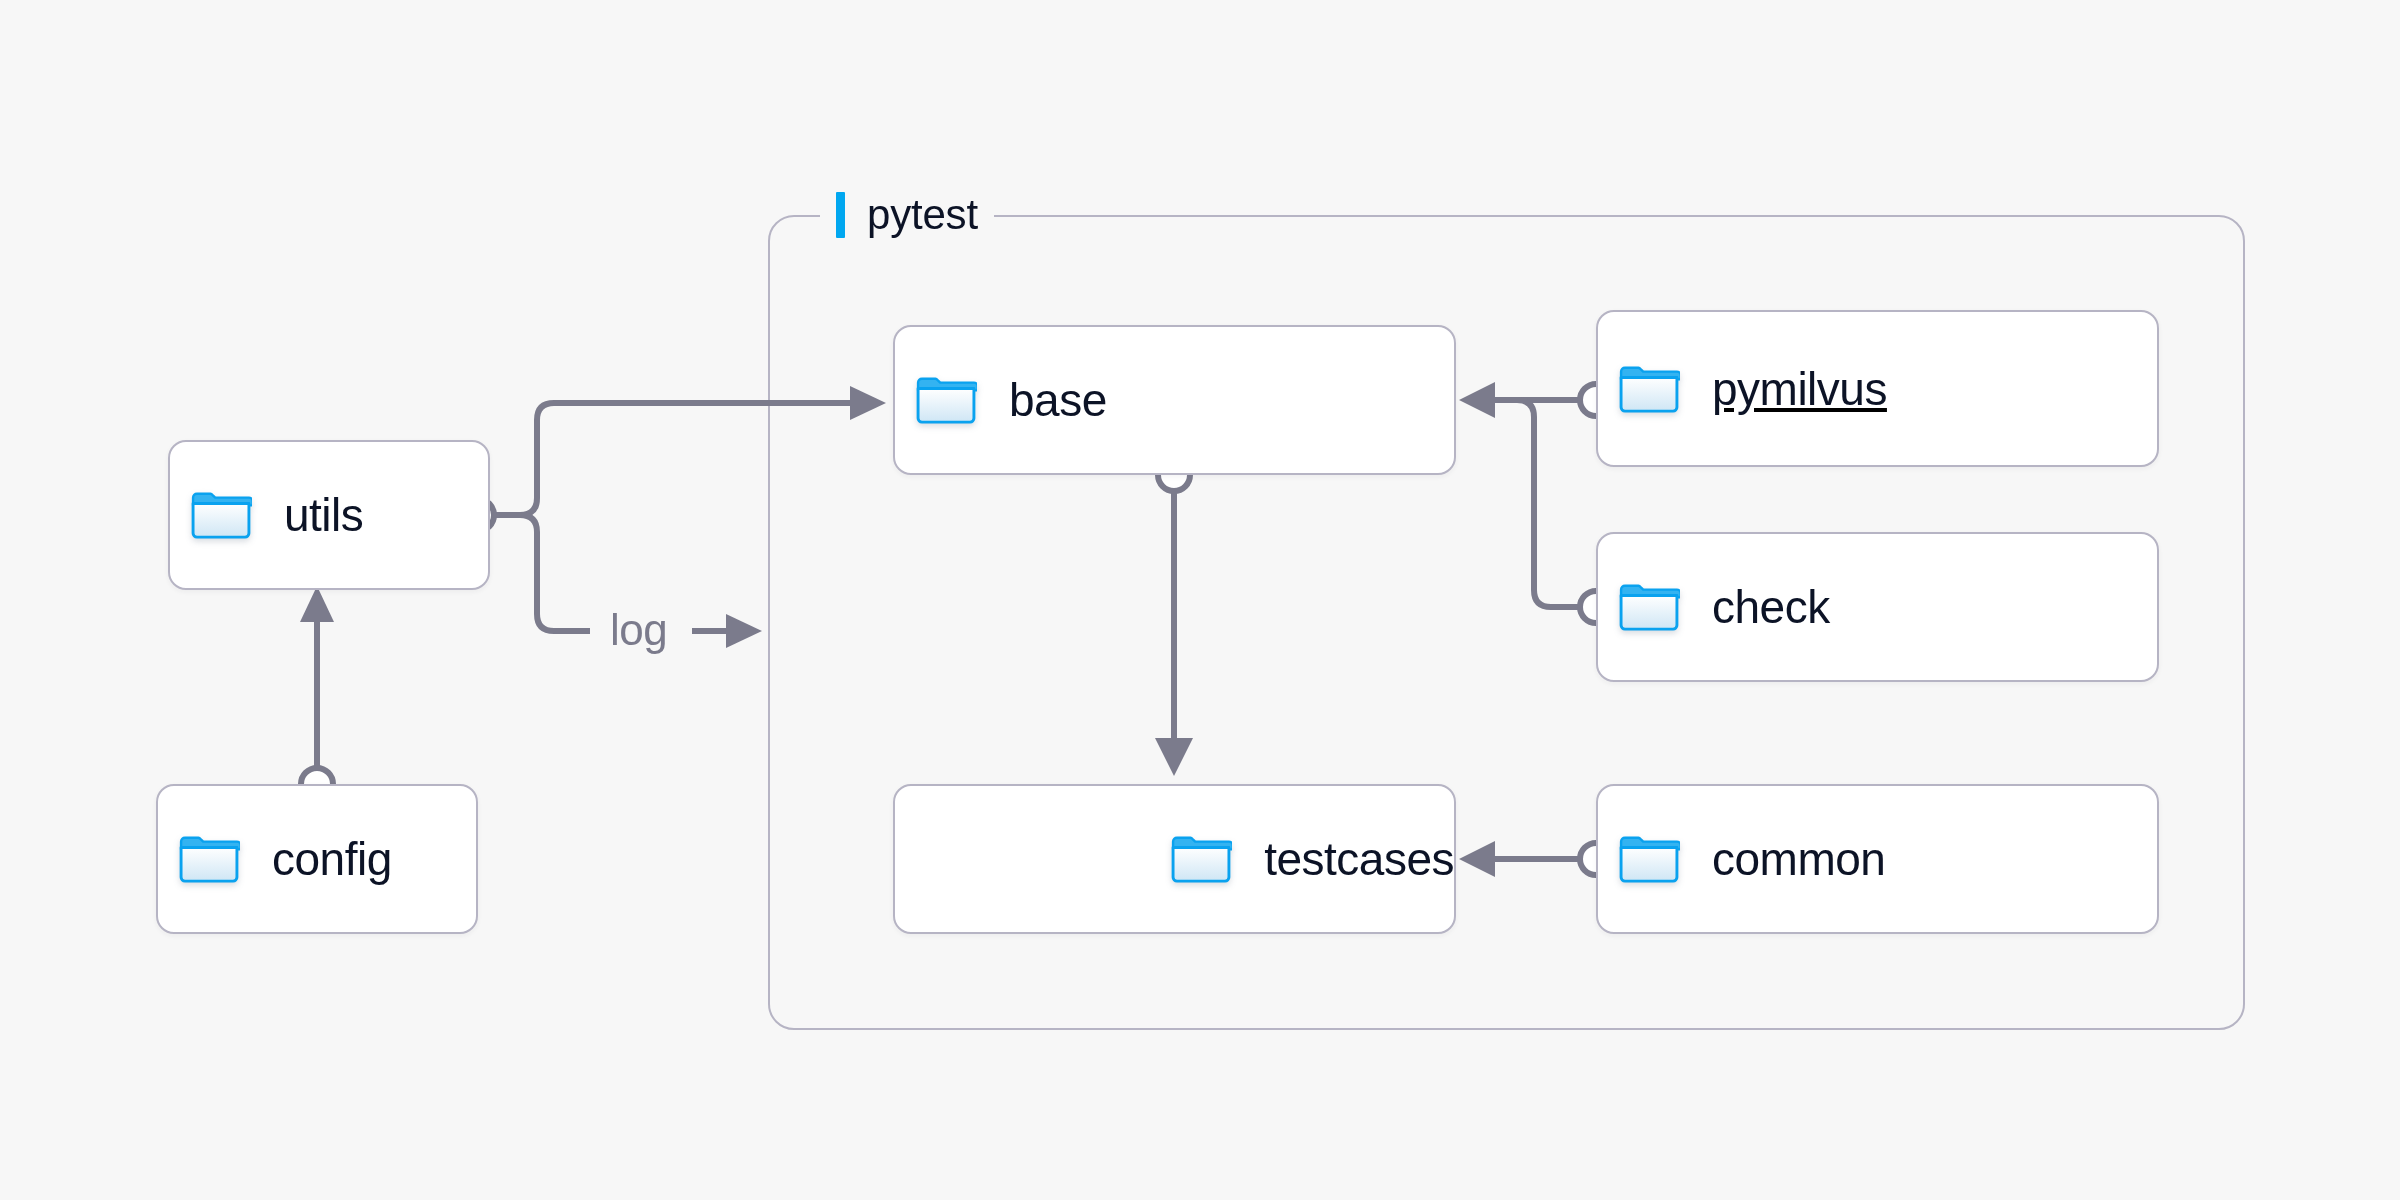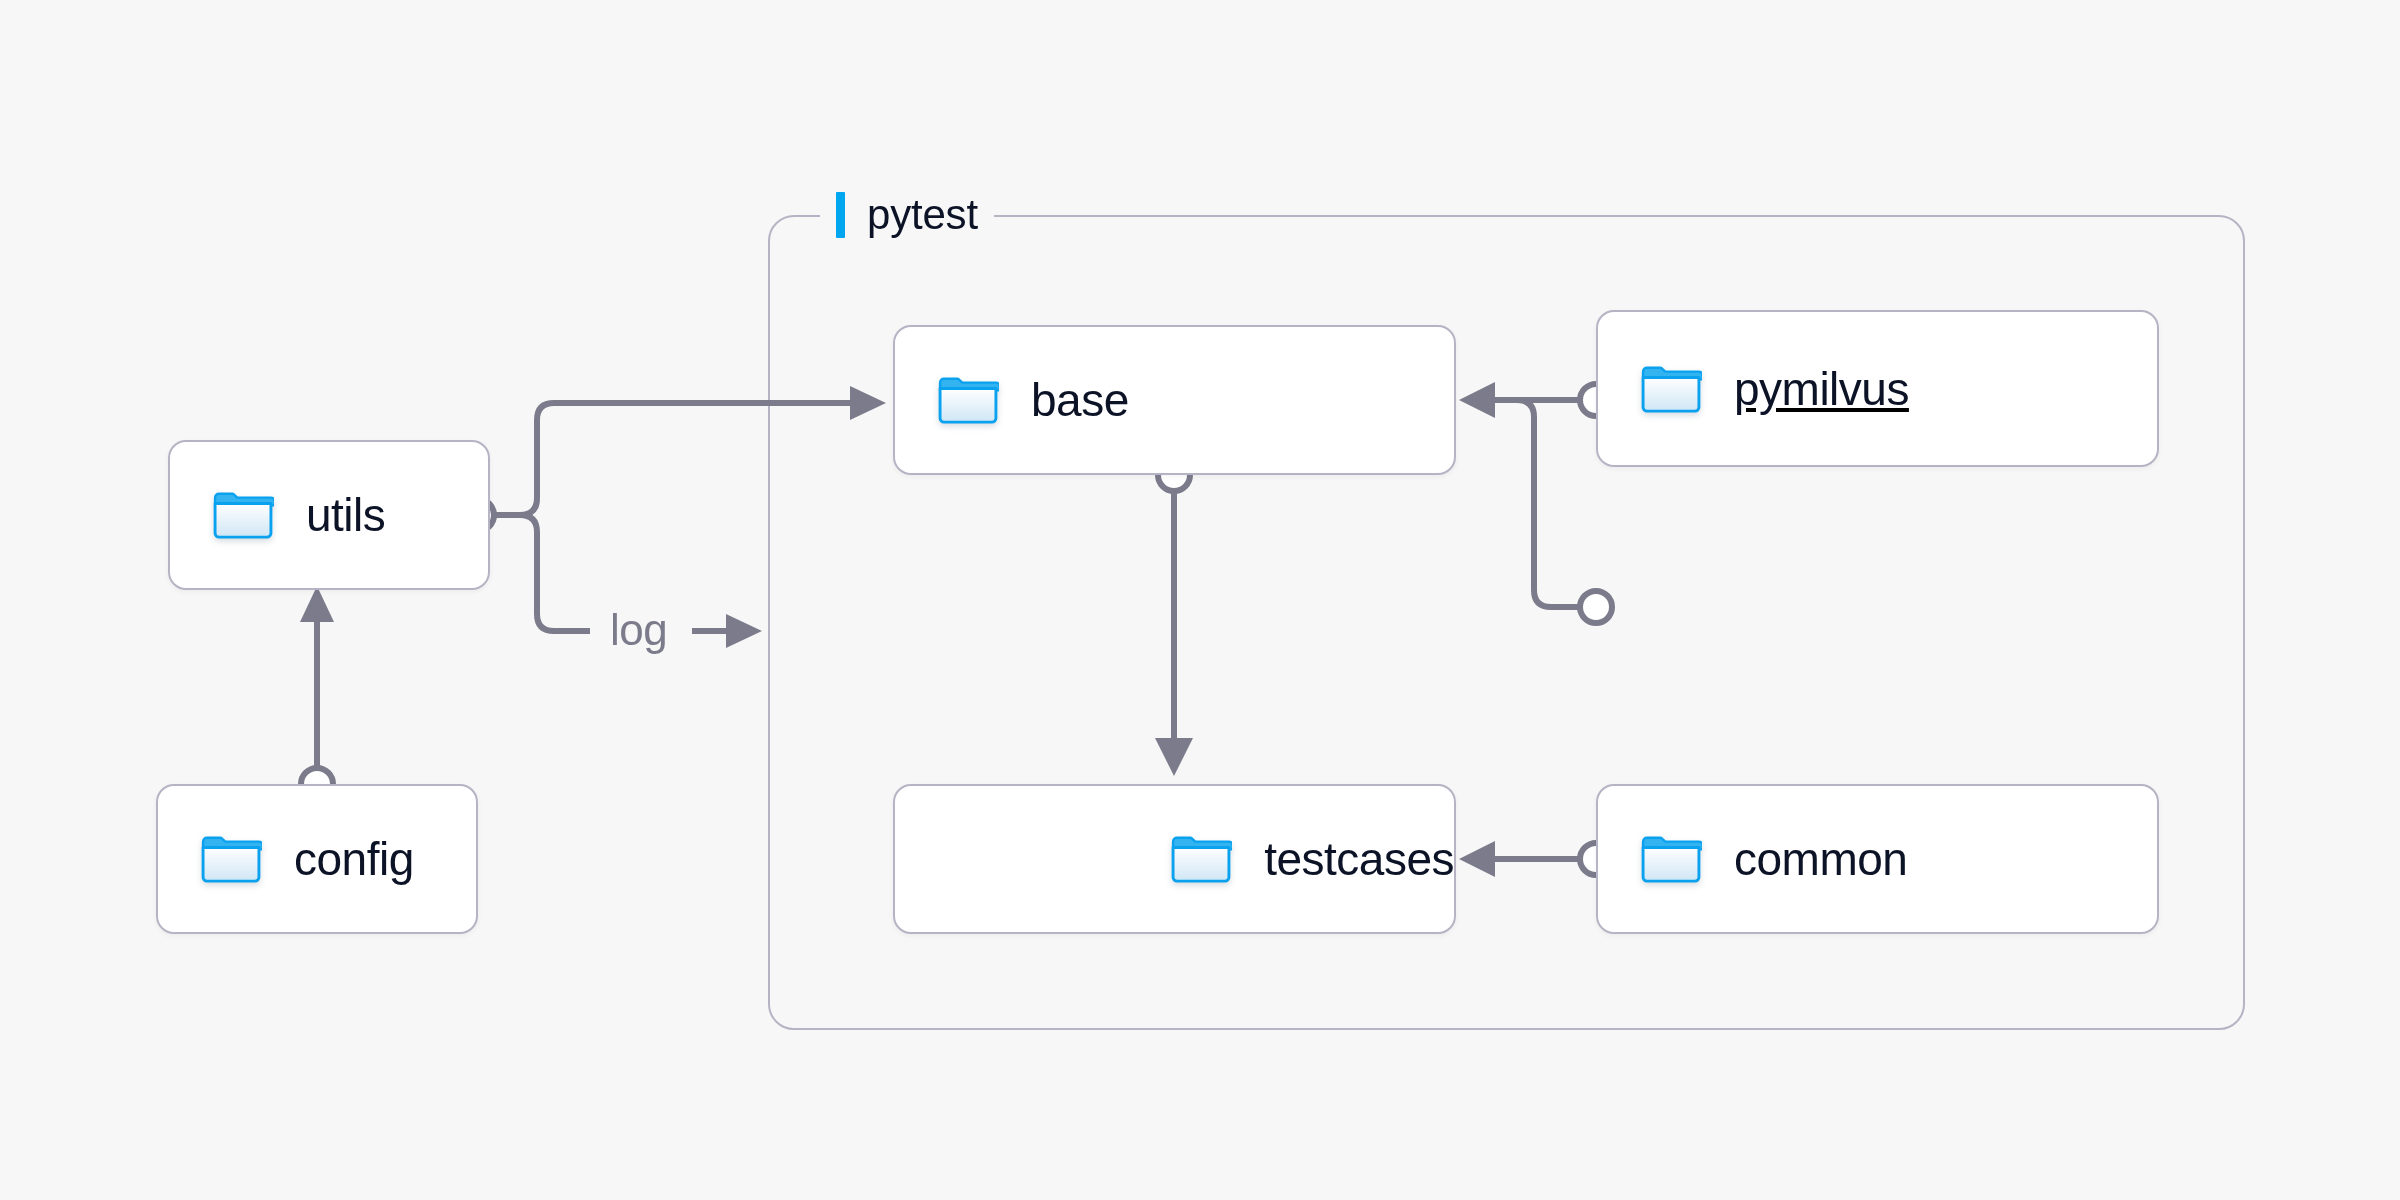--- a/index.html
+++ b/index.html
@@ -59,21 +59,21 @@
 
   
   .node {
     position: absolute;
     box-sizing: border-box;
     background: #ffffff;
     border: 2px solid #b6b4c4;
     border-radius: 18px;
     display: flex;
     align-items: center;
-    padding-left: 42px;
+    padding-left: 20px;
     gap: 32px;
     box-shadow: 0 2px 5px rgba(30, 30, 60, 0.05);
   }
   .node-label {
     font-size: 46px;
     color: #0c1326;
     letter-spacing: -0.5px;
     line-height: 1;
     white-space: nowrap;
   }
@@ -242,20 +242,31 @@
       <linearGradient id="fg5" x1="0" y1="0" x2="0" y2="1">
         <stop offset="0" stop-color="#ffffff"></stop>
           <stop offset="1" stop-color="#cfe6f5"></stop>
       </linearGradient>
       <path d="M3 9 a4 4 0 0 1 4-4 h14 a3 3 0 0 1 2 1 l3 3 h35 a4 4 0 0 1 4 4 v4 H3 Z" fill="#34b3f1" stroke="#0aa2ef" stroke-width="2.5" stroke-linejoin="round"></path>
       <path d="M3 15 h58 v31 a4 4 0 0 1 -4 4 H7 a4 4 0 0 1 -4 -4 Z" fill="url(#fg5)" stroke="#0aa2ef" stroke-width="3" stroke-linejoin="round"></path>
     </svg>
     <span class="node-label">pymilvus</span>
   </div>
 
+  <div class="node n-check">
+    <svg class="folder-icon" viewBox="0 0 64 54">
+      <linearGradient id="fg6" x1="0" y1="0" x2="0" y2="1">
+        <stop offset="0" stop-color="#ffffff"></stop>
+          <stop offset="1" stop-color="#cfe6f5"></stop>
+      </linearGradient>
+      <path d="M3 9 a4 4 0 0 1 4-4 h14 a3 3 0 0 1 2 1 l3 3 h35 a4 4 0 0 1 4 4 v4 H3 Z" fill="#34b3f1" stroke="#0aa2ef" stroke-width="2.5" stroke-linejoin="round"></path>
+      <path d="M3 15 h58 v31 a4 4 0 0 1 -4 4 H7 a4 4 0 0 1 -4 -4 Z" fill="url(#fg6)" stroke="#0aa2ef" stroke-width="3" stroke-linejoin="round"></path>
+    </svg>
+    <span class="node-label">check</span>
+  </div>
 
   <div class="node n-common">
     <svg class="folder-icon" viewBox="0 0 64 54">
       <linearGradient id="fg7" x1="0" y1="0" x2="0" y2="1">
         <stop offset="0" stop-color="#ffffff"></stop>
           <stop offset="1" stop-color="#cfe6f5"></stop>
       </linearGradient>
       <path d="M3 9 a4 4 0 0 1 4-4 h14 a3 3 0 0 1 2 1 l3 3 h35 a4 4 0 0 1 4 4 v4 H3 Z" fill="#34b3f1" stroke="#0aa2ef" stroke-width="2.5" stroke-linejoin="round"></path>
       <path d="M3 15 h58 v31 a4 4 0 0 1 -4 4 H7 a4 4 0 0 1 -4 -4 Z" fill="url(#fg7)" stroke="#0aa2ef" stroke-width="3" stroke-linejoin="round"></path>
     </svg>

